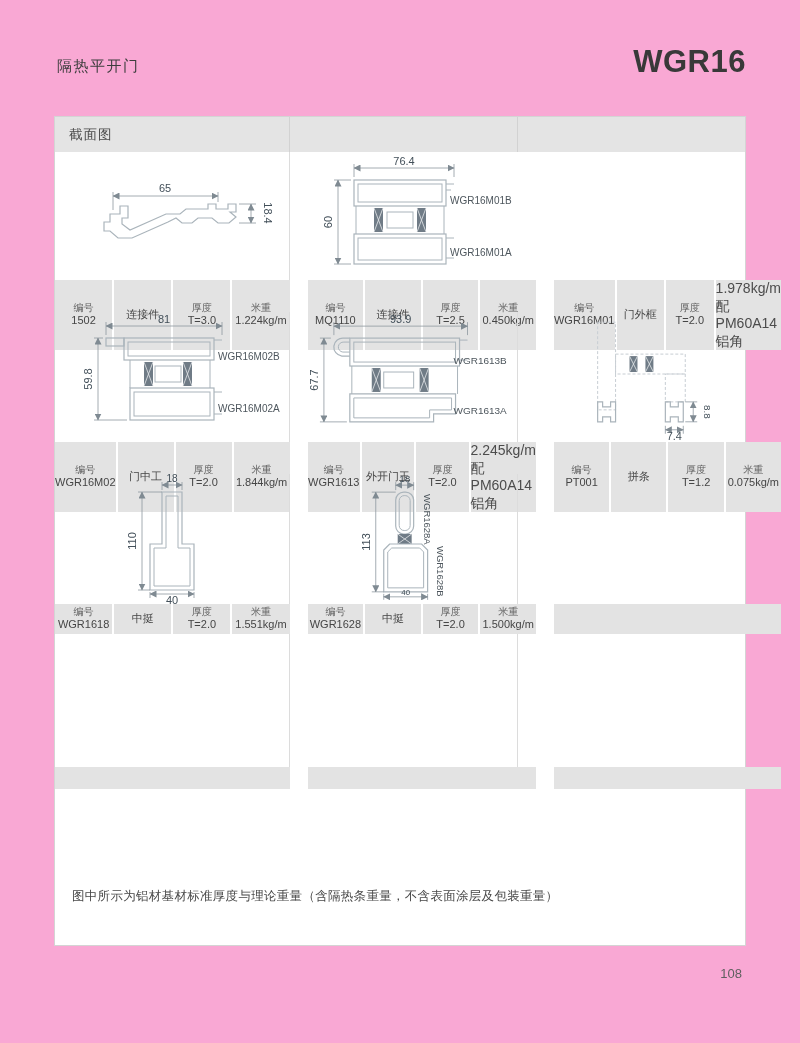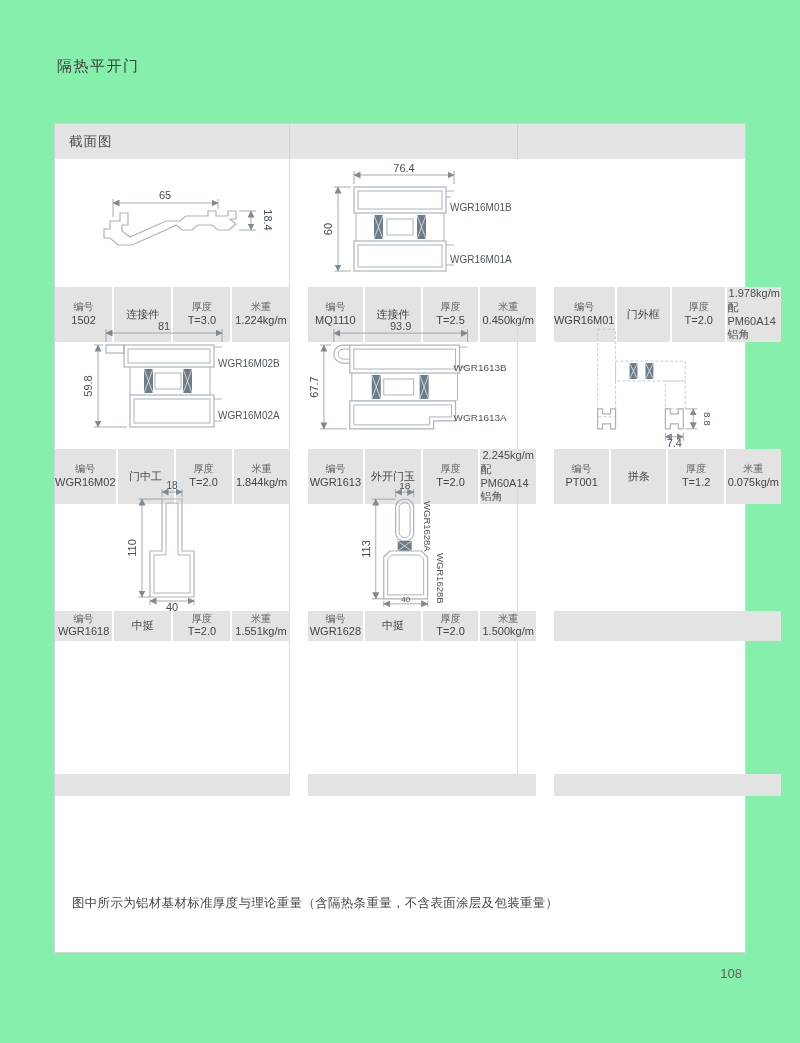--- a/index.html
+++ b/index.html
@@ -1,44 +1,44 @@
 <!DOCTYPE html>
 <html><head>
 <meta charset="utf-8">
 <style>
   * { margin:0; padding:0; box-sizing:border-box; }
   html,body { background:#fcfcfc; }
   .page {
-    position:relative; width:800px; height:1043px; background:#86efac;
+    position:relative; width:800px; height:1043px; background:#f9a8d4;
     font-family:"Liberation Sans","DejaVu Sans",sans-serif; overflow:hidden;
   }
   .hdr-title { position:absolute; left:57px; top:57px; font-size:15px; color:#3d3d3d; letter-spacing:1.5px; }
   .hdr-model { position:absolute; right:54px; top:44px; font-size:31px; font-weight:700; color:#393939; letter-spacing:.5px; }
 
   .catalog-table {
-    position:absolute; left:54px; top:123px; width:692px; height:830px;
+    position:absolute; left:54px; top:116px; width:692px; height:830px;
     background:#fff; border:1px solid #d4d4d4; display:flex; flex-direction:column;
   }
   .cols3 { display:grid; grid-template-columns:34% 33.1% 32.9%; }
   .sec-hdr { height:35px; background:#e4e4e4; }
   .sec-hdr > div { display:flex; align-items:center; padding-left:14px; border-right:1px solid #d2d2d2;
                    font-size:13.5px; color:#4a4a4a; letter-spacing:1px; }
   .sec-hdr > div:last-child { border-right:none; }
 
   .diag-row > .diag-cell { border-right:1px solid #dcdcdc; display:flex; align-items:center; justify-content:center; overflow:hidden; }
   .diag-row > .diag-cell:last-child { border-right:none; }
   .r-h128 { height:128px; } .r-h130 { height:130px; } .r-h133 { height:133px; }
 
   .spec-row { background:#fff; }
   .spec-row.cols3 { gap:18px; }
   .spec-group { display:grid; grid-template-columns:1fr 1fr 1fr 1fr; gap:2px; }
   .spec-cell { background:#e3e3e3; display:flex; flex-direction:column; align-items:center; justify-content:center; line-height:1.25; }
   .spec-label { font-size:10px; color:#5f5f5f; }
   .spec-value { font-size:11px; color:#454545; }
-  .spec-value-sm { font-size:11px; color:#4c4c4c; }
+  .spec-value-sm { font-size:14px; color:#4c4c4c; }
   .spec-plain { background:#e3e3e3; }
   .h32 { height:32px; } .h30 { height:30px; } .h22 { height:22px; }
 
   .notes-area { flex:1; padding:88px 0 0 17px; }
   .note-line { font-size:12.5px; color:#474747; line-height:23px; letter-spacing:.3px;margin-top:8px; }
   .page-num { position:absolute; right:58px; top:966px; font-size:13px; color:#5f5f5f; }
 
   
   svg text { font-family:"Liberation Sans","DejaVu Sans",sans-serif; }
   .pf { fill:none; stroke:#aab4bb; stroke-width:1.2; }
@@ -60,20 +60,21 @@
   <defs>
     <marker id="arr" markerUnits="userSpaceOnUse" markerWidth="7" markerHeight="7" refX="6.5" refY="3.5" orient="auto-start-reverse">
       <path d="M0,0 L7,3.5 L0,7 Z" fill="#7f8a92"></path>
     </marker>
   </defs>
 </svg>
 
 <div class="page">
 
   <div class="hdr-title">隔热平开门</div>
+  <div class="hdr-model">WGR16</div>
 
   <div class="catalog-table">
 
     <div class="sec-hdr cols3">
       <div>
           <span>截面图</span>
         </div>
       <div></div>
       <div></div>
     </div>

